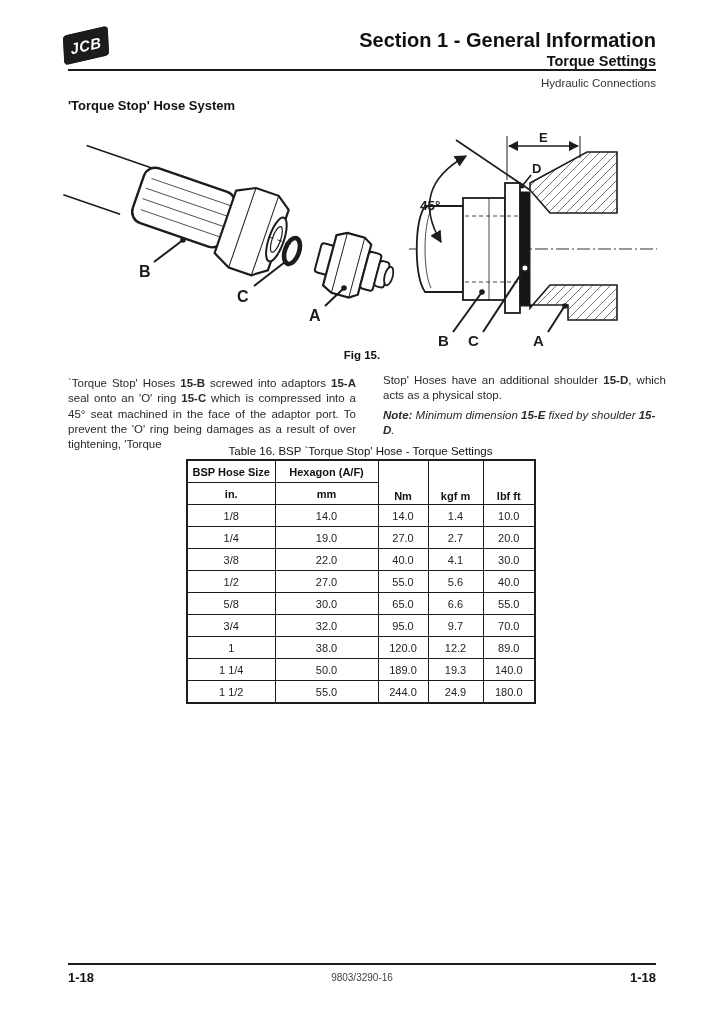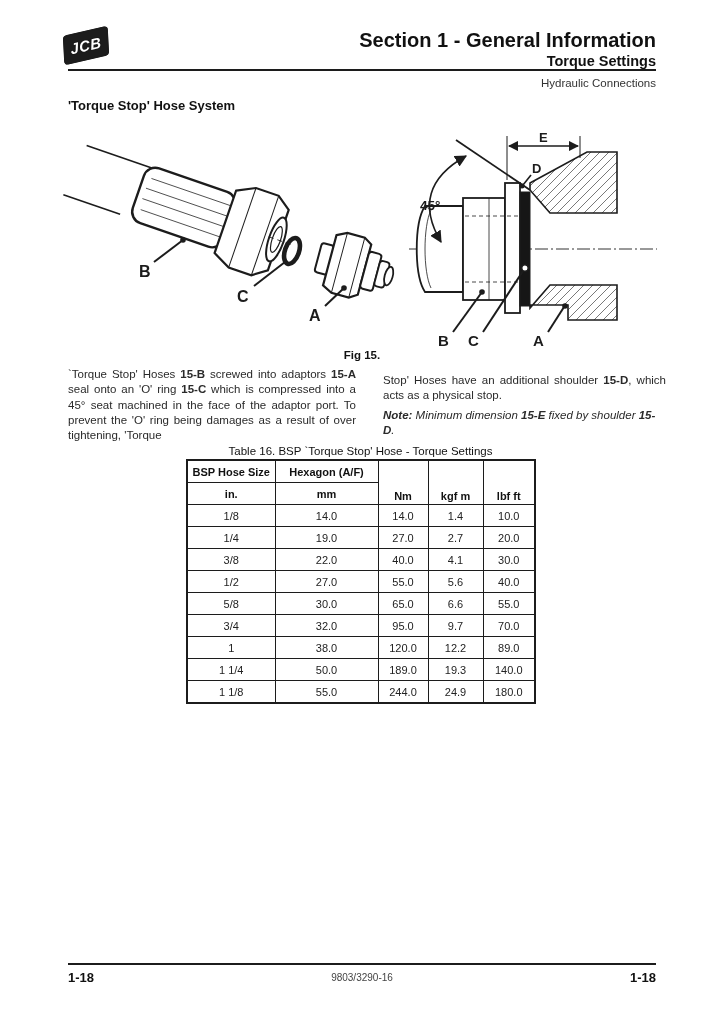--- a/index.html
+++ b/index.html
@@ -26,21 +26,21 @@
   .rule{left:68px;right:68px;height:2px;background:#1c1c1c;}
   .hdr-context{right:68px;top:77px;font-size:11.5px;color:#333;}
   .page-heading{left:68px;top:98px;font-size:13px;font-weight:bold;color:#111;text-align:right;}
   
   .figure-wrap{left:57px;top:128px;width:612px;height:224px;}
   .fig-caption{left:0;top:349px;width:724px;text-align:center;
     font-size:11.5px;font-weight:bold;color:#111;}
   svg text{font-family:"Liberation Sans",sans-serif;font-weight:bold;fill:#1c1c1c;}
   
   .col{font-size:11.5px;line-height:15.3px;color:#2a2a2a;text-align:justify;}
-  .col-left{left:68px;top:367px;width:288px;}
+  .col-left{left:68px;top:376px;width:288px;}
   .col-right{left:383px;top:373px;width:283px;}
   .note-line{margin-top:4px;text-align:left;}
   .rb{font-weight:bold;}
   .ri{font-style:italic;}
   
   .table-wrap{left:186px;top:445px;width:349px;}
   .tbl-title{font-size:11.5px;font-weight:normal;color:#111;text-align:center;margin-bottom:2px;white-space:nowrap;}
   table.torque{border-collapse:collapse;width:348px;border:2px solid #1c1c1c;table-layout:fixed;}
   table.torque th,table.torque td{
     border:1px solid #1c1c1c;font-size:11px;color:#222;text-align:center;
@@ -249,21 +249,21 @@
             <td>89.0</td>
         </tr>
         <tr>
           <td>1 1/4</td>
             <td>50.0</td>
             <td>189.0</td>
             <td>19.3</td>
             <td>140.0</td>
         </tr>
         <tr>
-          <td>1 1/8</td>
+          <td>1 1/2</td>
             <td>55.0</td>
             <td>244.0</td>
             <td>24.9</td>
             <td>180.0</td>
         </tr>
       </tbody>
     </table>
   </div>
 
   <div class="abs rule foot-rule"></div>

